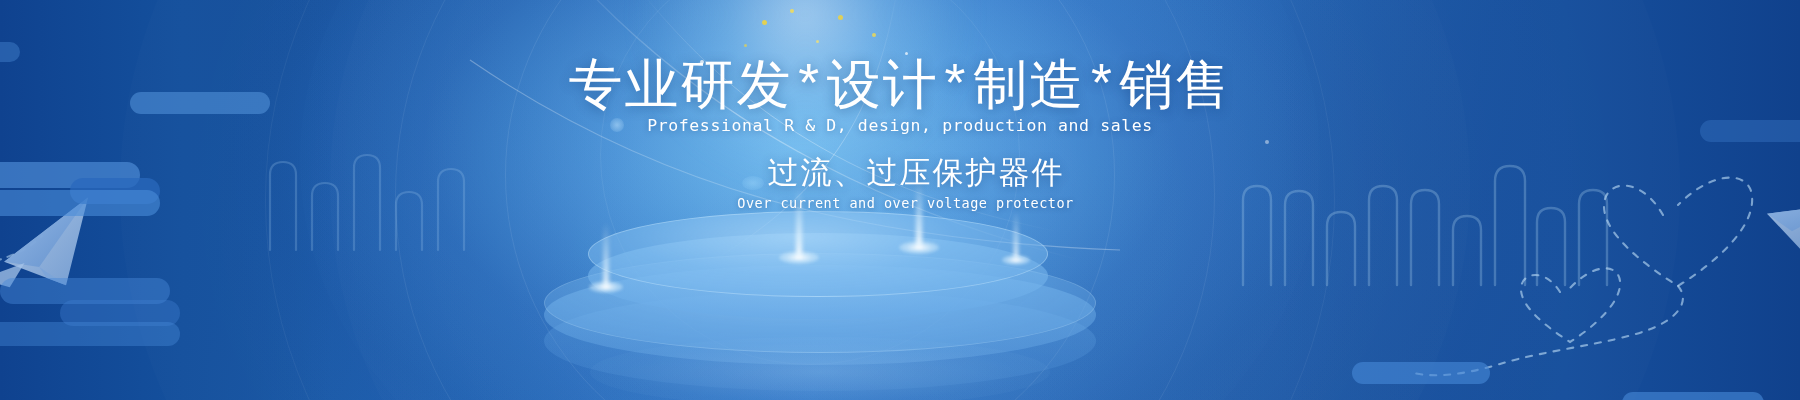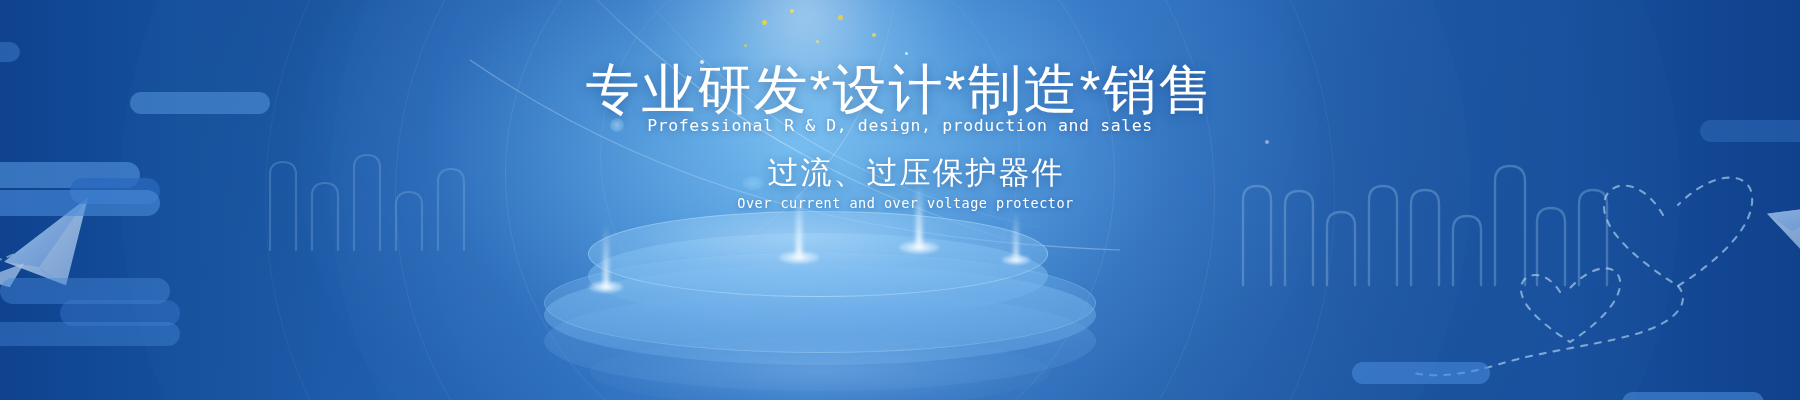--- a/index.html
+++ b/index.html
@@ -104,21 +104,21 @@
 
   
   .text-block{
     position:absolute; left:0; right:0; top:0;
     text-align:center;
     z-index:40;
     pointer-events:none;
   }
   .headline{
     margin-top:62px;
-    font-family:Liberation Sans, sans-serif;
+    font-family:Liberation Mono, monospace;
     font-size:54px;
     line-height:1;
     letter-spacing:2px;
     color:#ffffff;
     text-shadow:0 2px 12px rgba(10,50,110,0.45);
     font-weight:400;
   }
   .sub-en{
     font-family:"DejaVu Sans Mono","Liberation Mono",monospace;
     font-size:16.5px;

